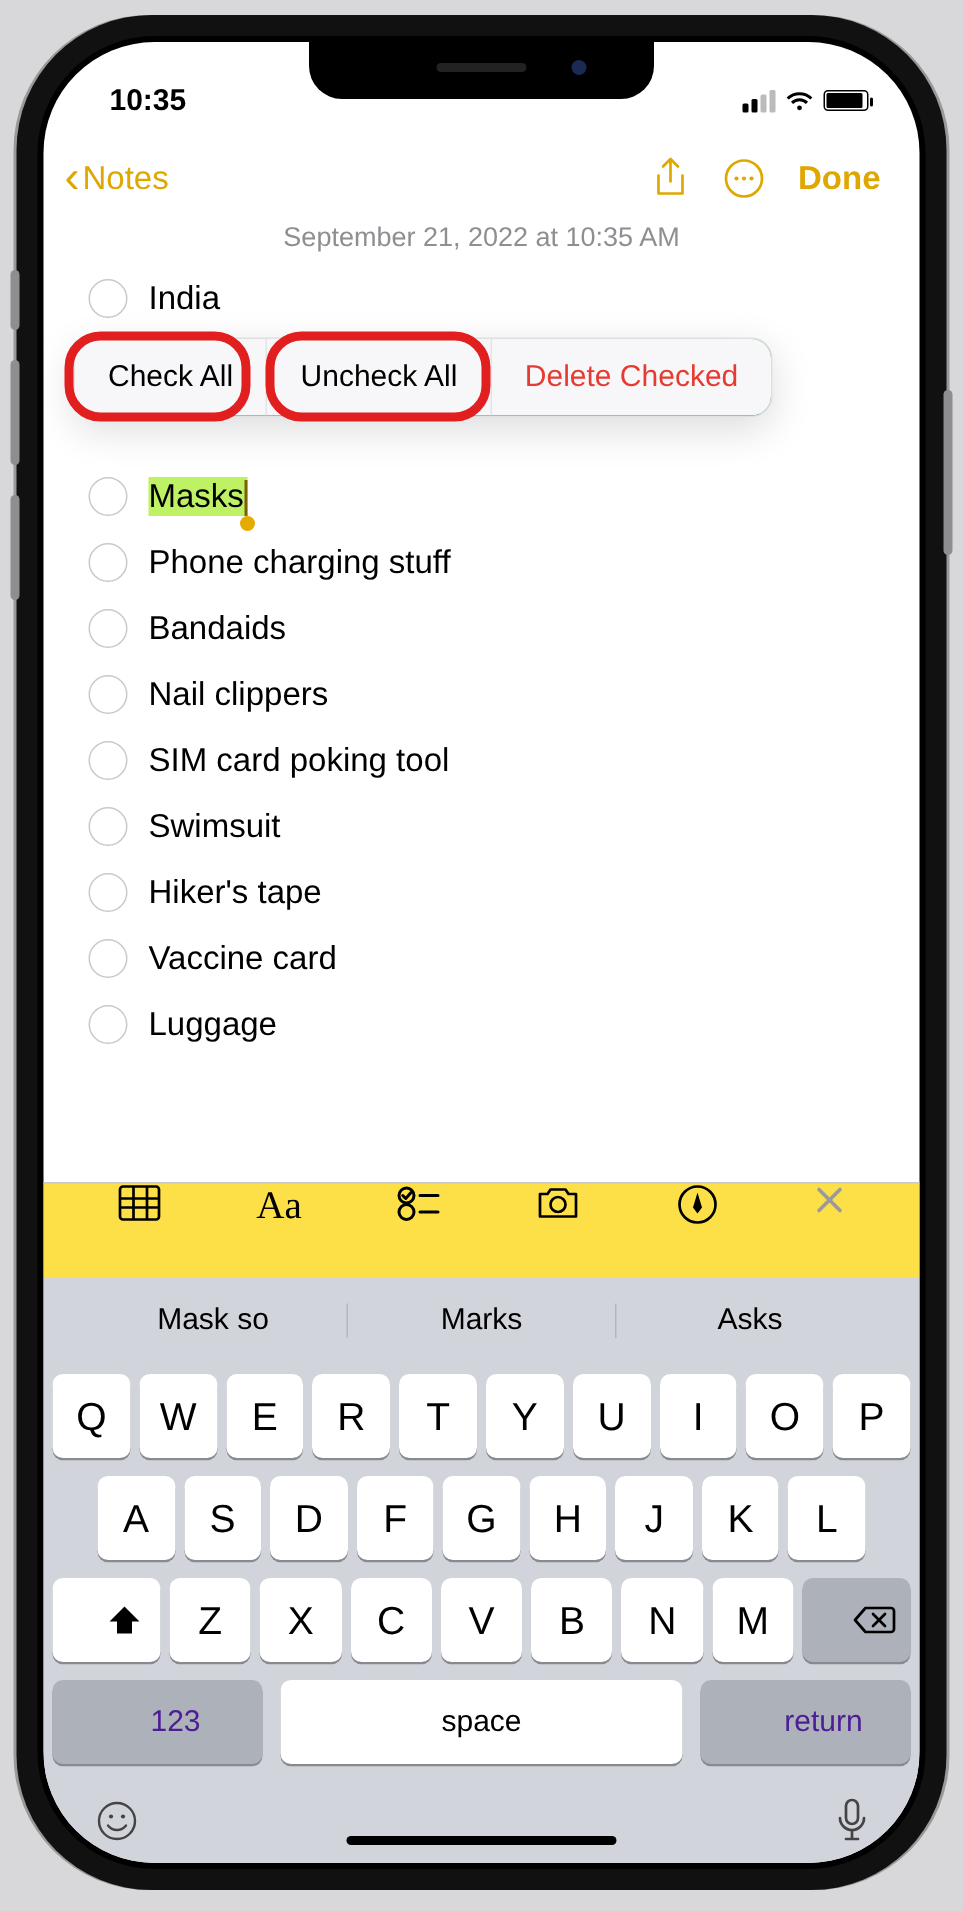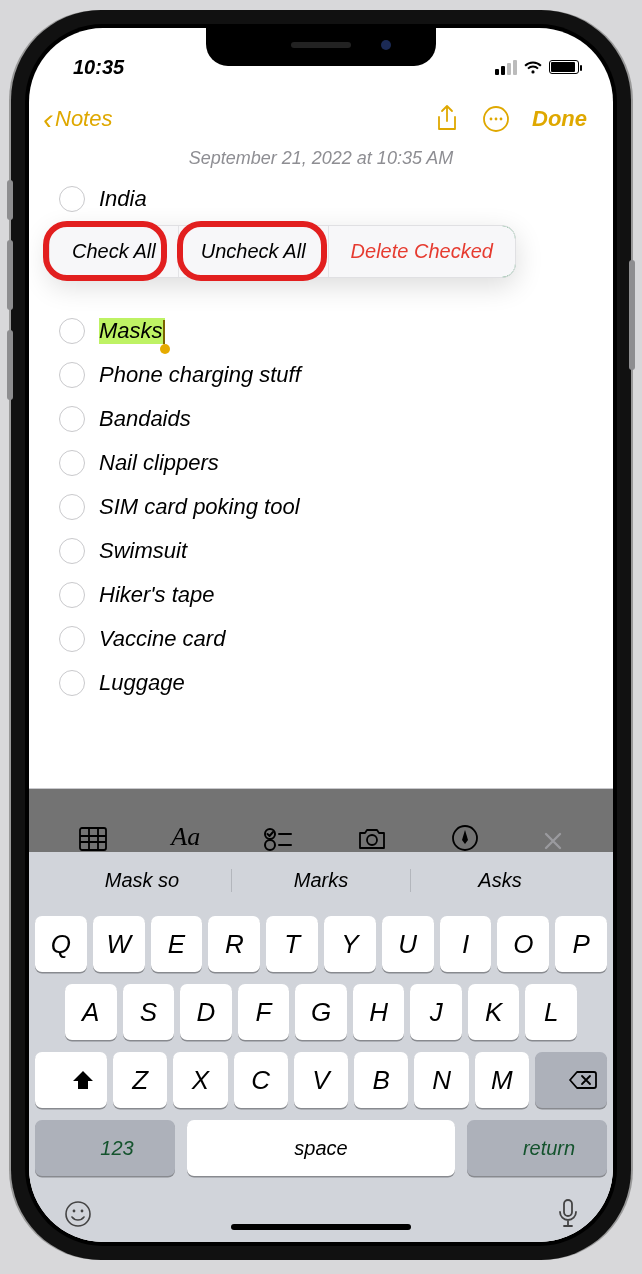--- a/index.html
+++ b/index.html
@@ -24,21 +24,20 @@
     padding: 14px;
     box-shadow: 2px 0 0 #999, -2px 0 0 #999;
   }
   .phone-inner {
     position: relative;
     width: 100%;
     height: 100%;
     background: #000;
     border-radius: 78px;
     padding: 4px;
-    font-style: italic;
   }
   .screen {
     position: relative;
     width: 100%;
     height: 100%;
     background: #fff;
     border-radius: 74px;
     overflow: hidden;
   }
   
@@ -140,24 +139,24 @@
     position:absolute;
     border:6px solid #e21f1f;
     border-radius:24px;
     z-index:12;
   }
   .callout.c1 { top:48px; left:14px; width:124px; height:60px; }
   .callout.c2 { top:48px; left:148px; width:150px; height:60px; }
 
   
   .fmtbar {
-    display:flex; align-items:flex-end; justify-content:space-around;
+    display:flex; align-items:flex-start; justify-content:space-around;
     height:64px;
     border-top:1px solid #c8c8cc;
-    background:#737373;
+    background:#fde047;
     padding:0 18px;
   }
   .fmtbar .btn { color:#000; padding:0 6px; display:flex; align-items:center;}
   .fmtbar .btn.x { color:#9a9a9e;}
   .aa { font-family:Georgia,'Times New Roman',serif; font-size:26px; }
 
   
   .kbd-wrap { background:#d1d4da; }
   .suggest {
     display:flex; height:56px; align-items:center;
@@ -177,21 +176,21 @@
     height:56px;
     max-width:56px;
     background:#fff;
     border-radius:7px;
     box-shadow:0 1.5px 0 #888a8f;
     display:flex; align-items:center; justify-content:center;
     font-size:26px;
   }
   .krow.mid { padding:0 30px;}
   .fnkey {
-    background:#adb1ba; color:#14532d;
+    background:#adb1ba; color:#4c1d95;
     height:56px; border-radius:7px; box-shadow:0 1.5px 0 #888a8f;
     display:flex; align-items:center; justify-content:center;padding-left:24px;
   }
   .fnkey.shift{ width:72px; background:#fff;}
   .fnkey.bksp{ width:72px;}
   .fnkey.num { width:140px; background:#adb1ba; font-size:20px;}
   .fnkey.ret { width:140px; background:#adb1ba; font-size:20px;}
   .space { flex:1; background:#fff; height:56px; border-radius:7px; box-shadow:0 1.5px 0 #888a8f; display:flex;align-items:center;justify-content:center; font-size:20px; margin:0 6px;}
   .kbd-bottom {
     display:flex; justify-content:space-between; align-items:center;

